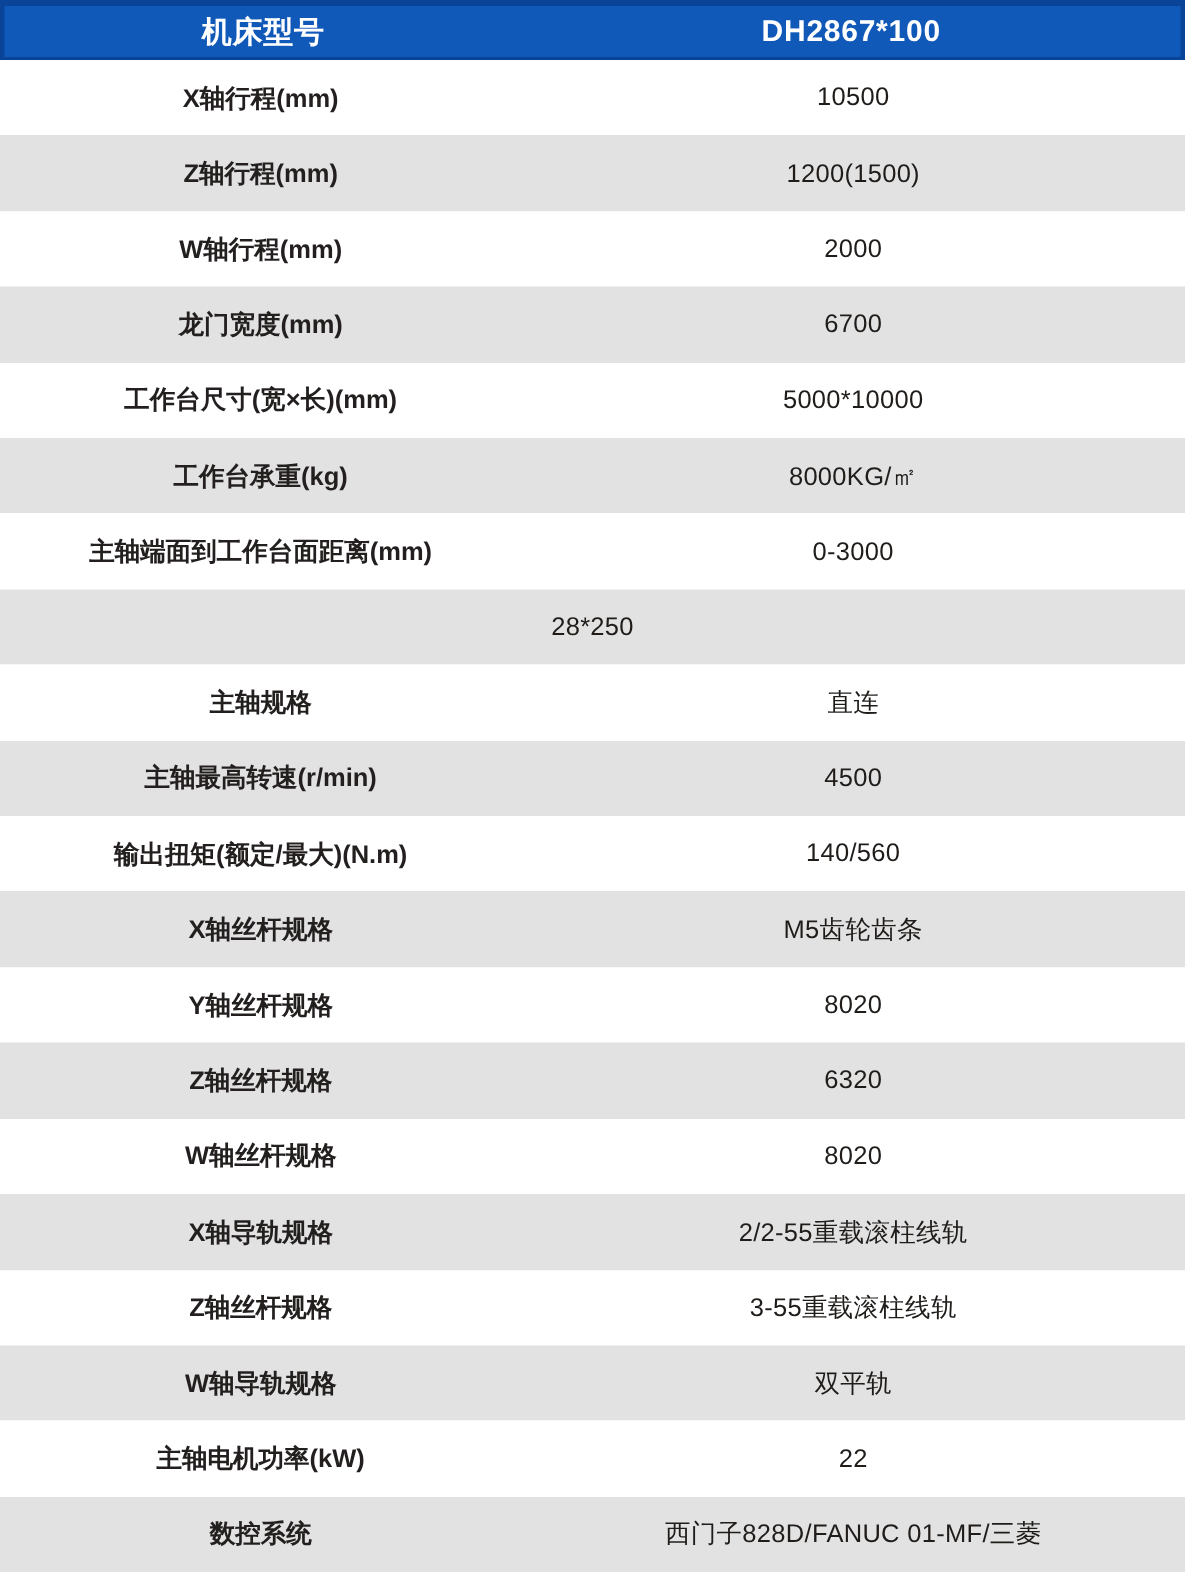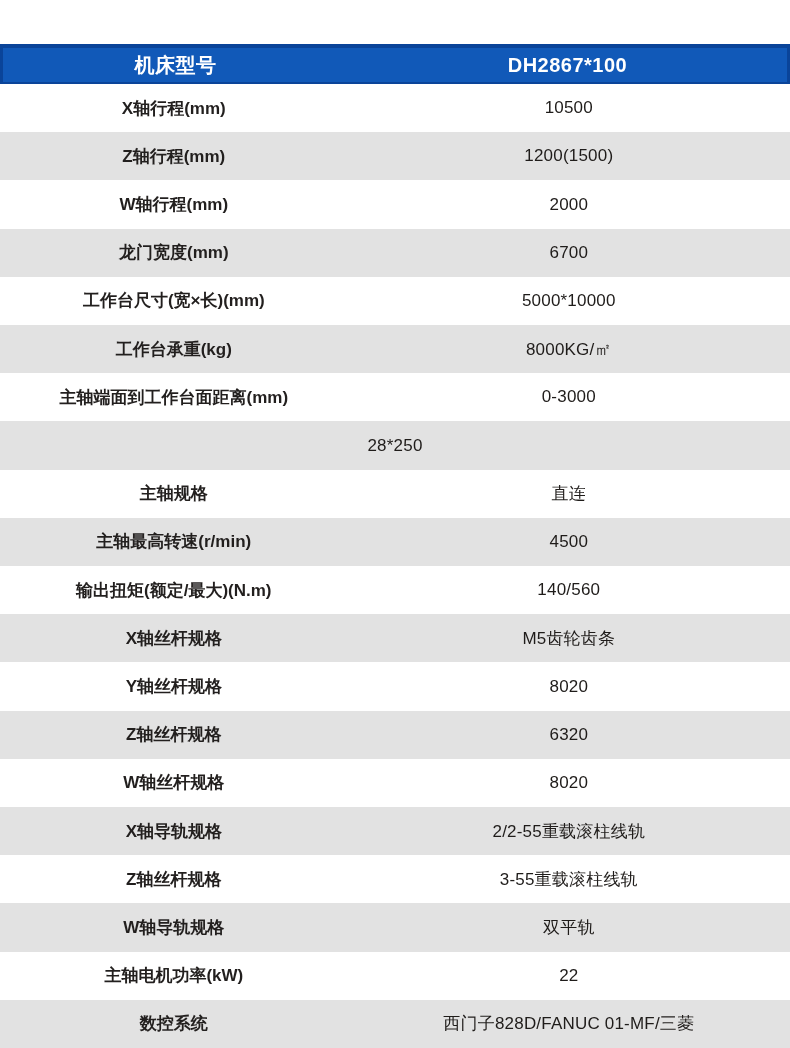--- a/index.html
+++ b/index.html
@@ -19,21 +19,20 @@
     box-sizing: border-box;
     height: 40px;
     background: #1159b8;
     border-top: 4px solid #0a4499;
     border-bottom: 2px solid #0a4499;
     border-left: 3px solid #0a4499;
     border-right: 3px solid #0a4499;
     display: flex;
     align-items: center;
     flex: 0 0 auto;
-    margin-top: 44px;
   }
   .header-row .cell-label,
   .header-row .cell-value {
     color: #ffffff;
     font-weight: bold;
     font-size: 20px;
     letter-spacing: 0.5px;
   }
   .rows {
     flex: 1 1 auto;

